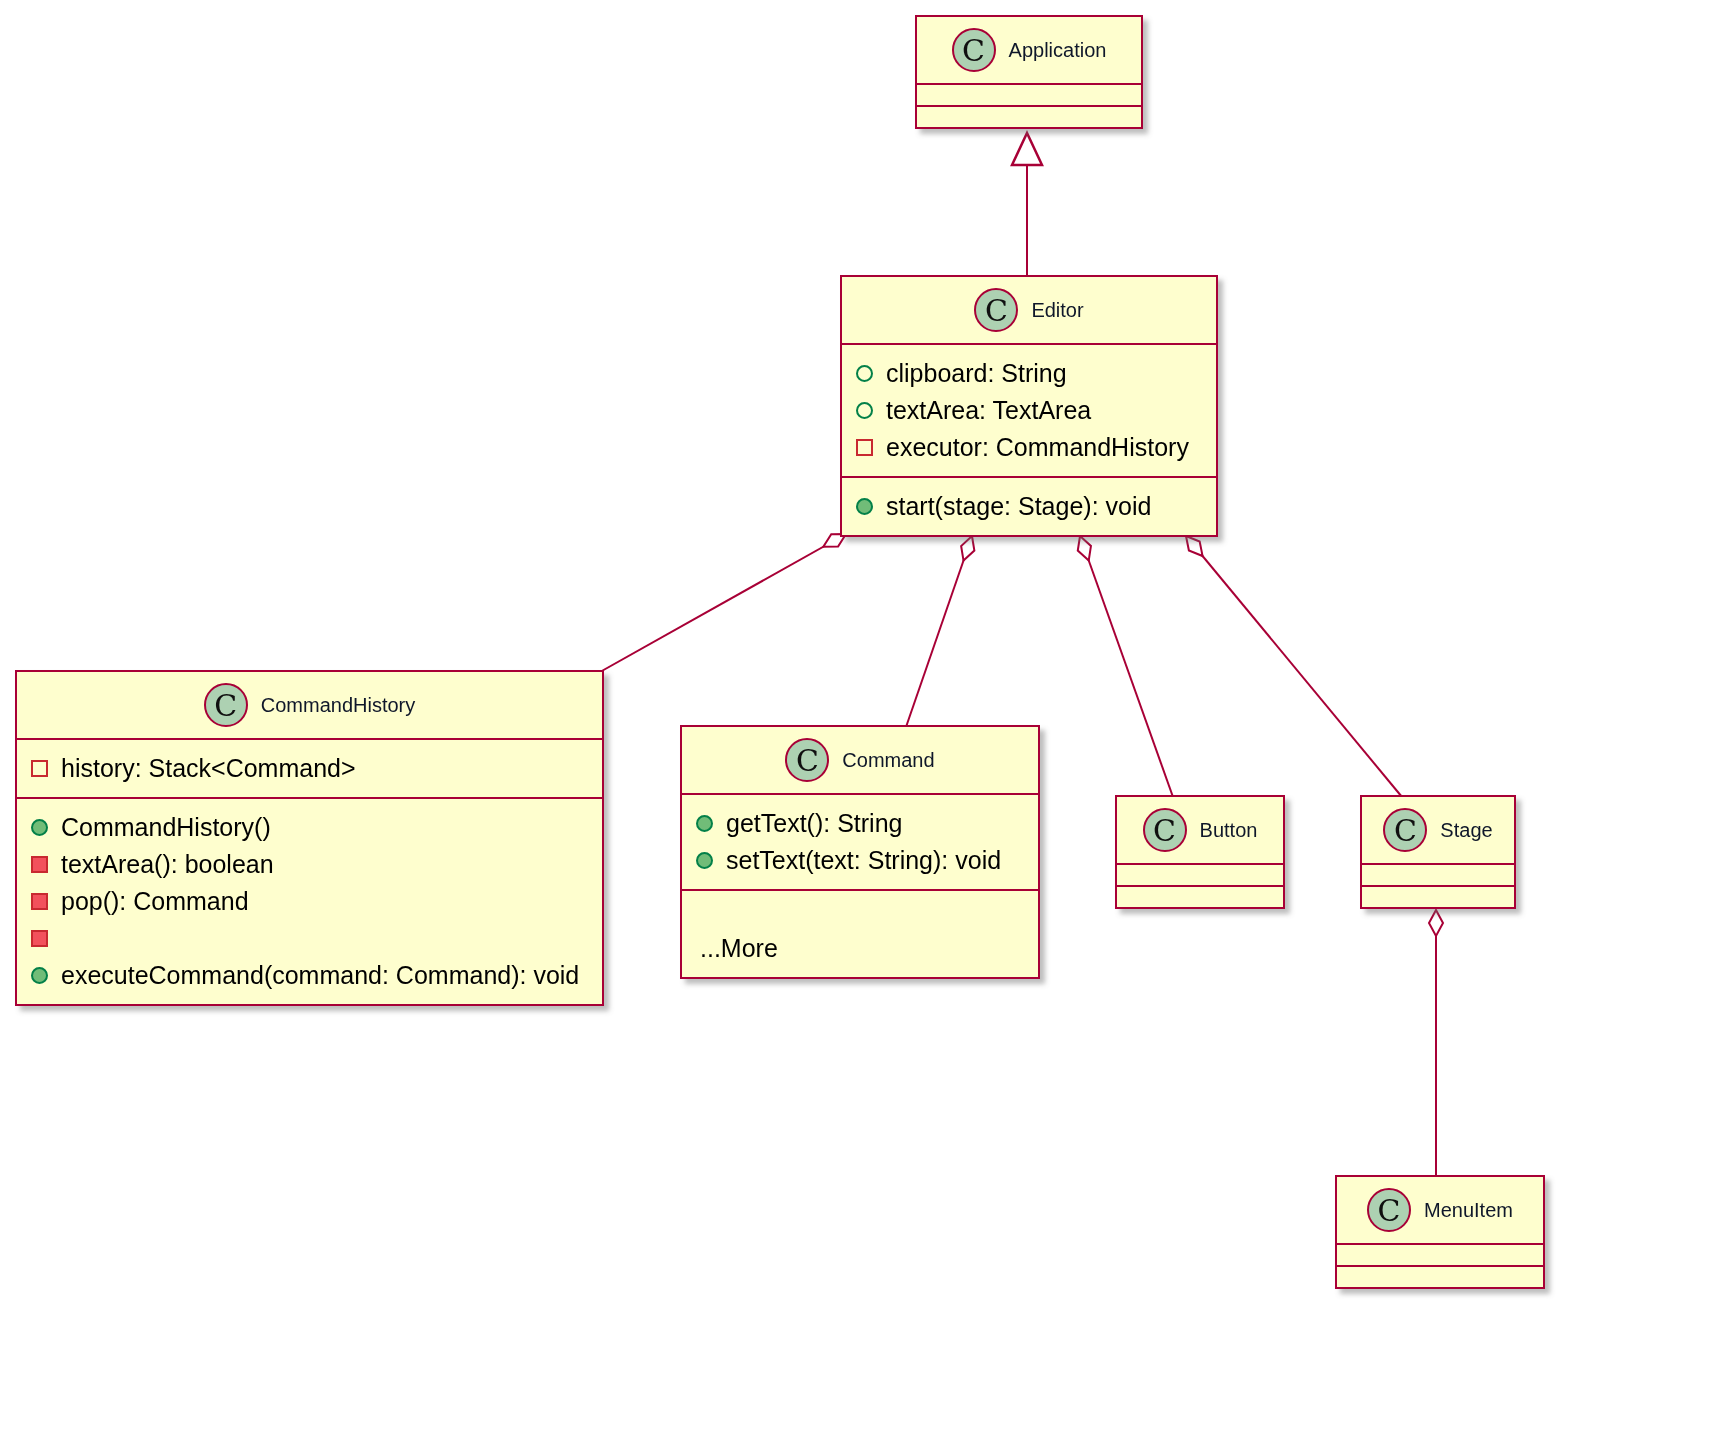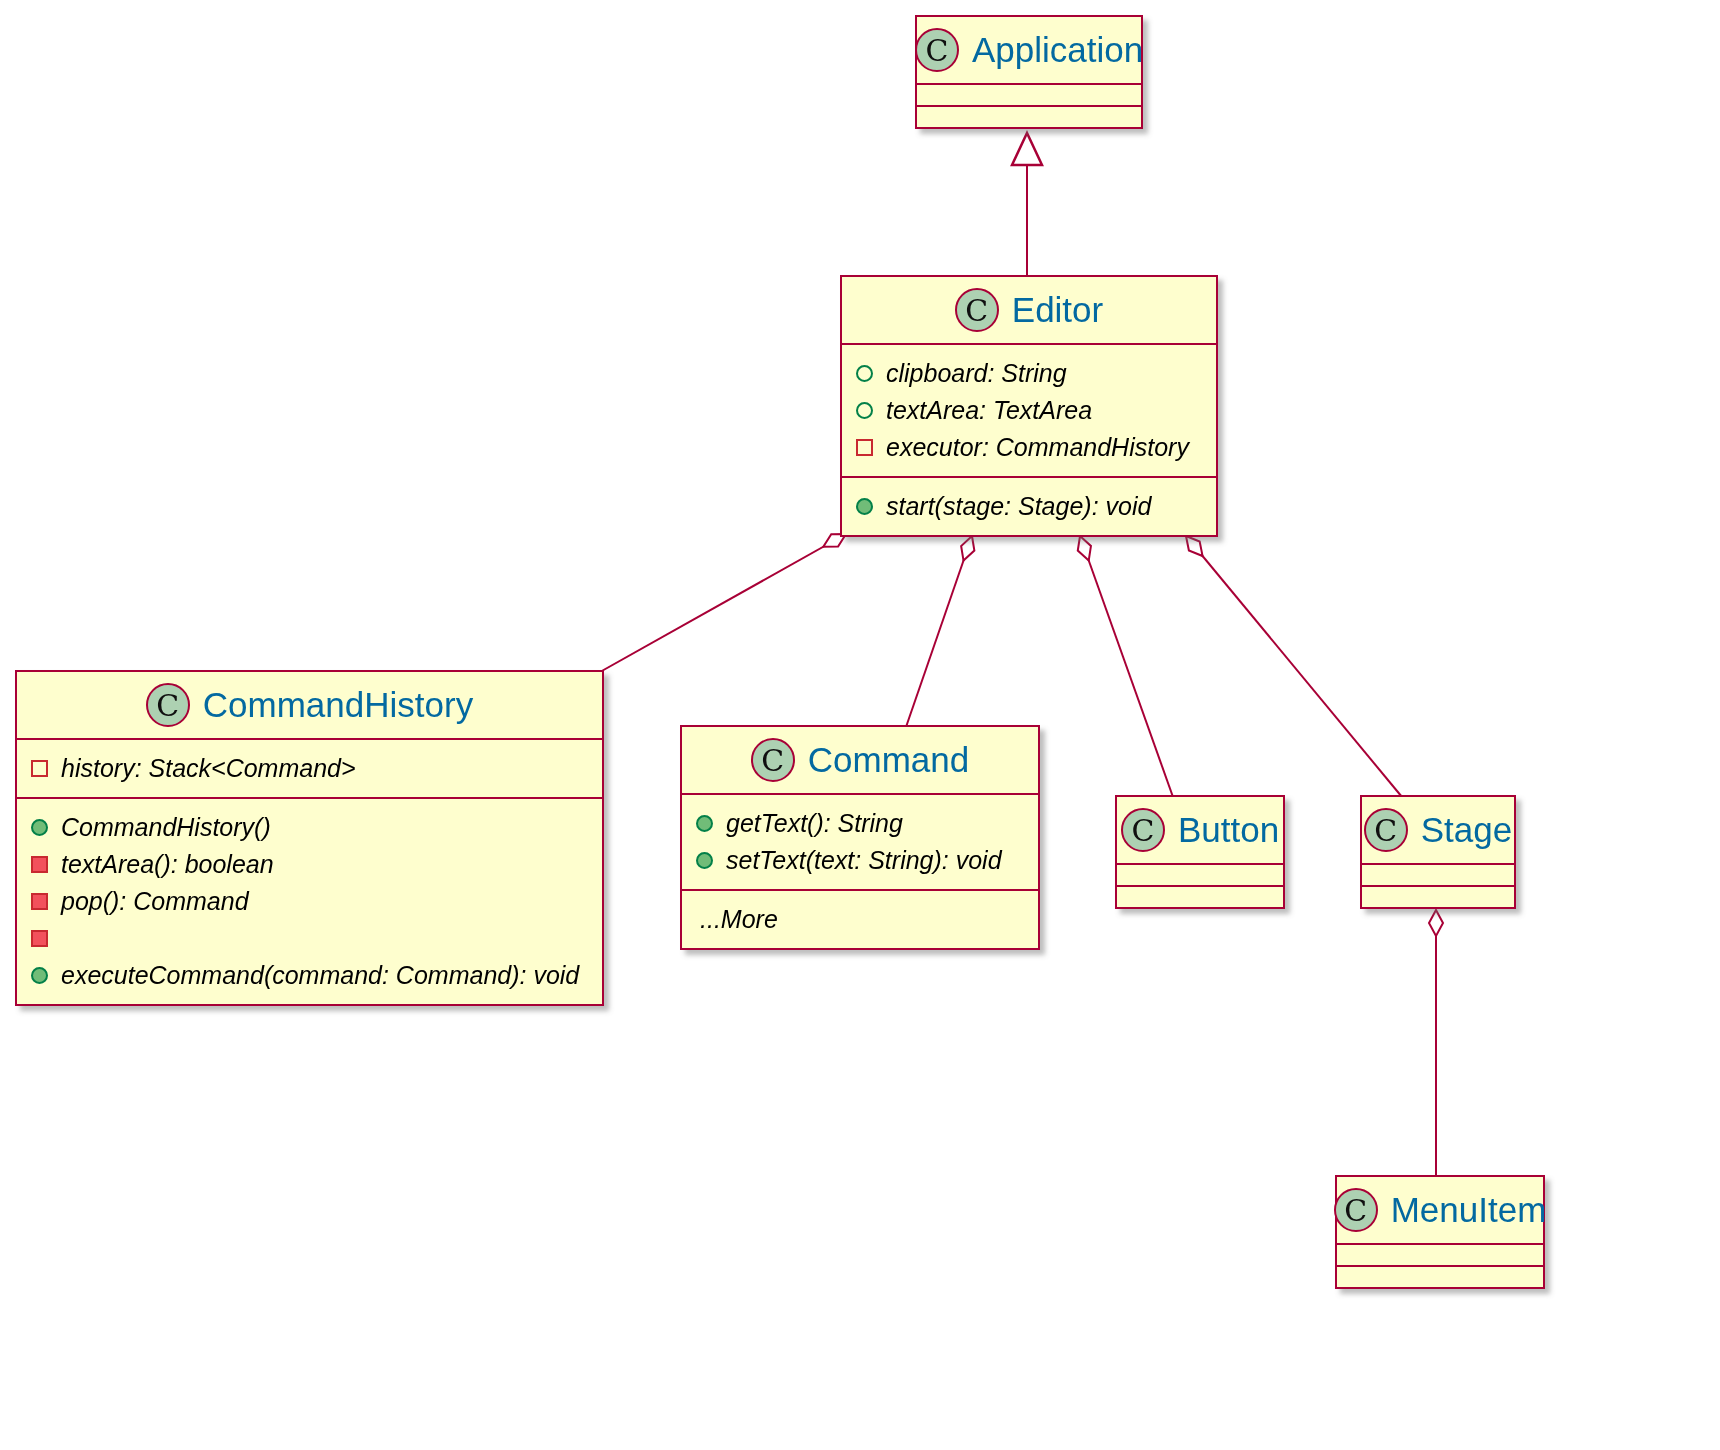--- a/index.html
+++ b/index.html
@@ -16,25 +16,25 @@
     display:flex; align-items:center; justify-content:center;
     gap:13px; height:66px; padding:0 14px;
   }
   .spot {
     width:44px; height:44px; border-radius:50%;
     background:#ADD1B2; border:2px solid #A80036;
     display:flex; align-items:center; justify-content:center;
     font-family:"DejaVu Serif", serif; font-size:30px; color:#101010;
     box-sizing:border-box; flex:0 0 44px;
   }
-  .cname { font-size:35px; color:#0369a1; white-space:nowrap; }
+  .cname { font-size:20px; color:#0f172a; white-space:nowrap; }
   .sec { border-top:2px solid #A80036; padding:10px 14px; }
   .sec.empty { height:20px; padding:0; }
-  .member { display:flex; align-items:center; gap:13px; height:37px; font-size:25px; white-space:nowrap;font-style:italic; }
-  .member.more { padding-left:4px; }
+  .member { display:flex; align-items:center; gap:13px; height:37px; font-size:25px; white-space:nowrap; }
+  .member.more { padding-left:4px;margin-top:29px; }
   .mi { width:17px; height:17px; flex:0 0 17px; box-sizing:border-box; }
   .mi.circle { border-radius:50%; }
   .mi.solid-green  { background:#71BC78; border:2px solid #038048; }
   .mi.hollow-green { background:transparent; border:2px solid #038048; }
   .mi.solid-red    { background:#F2515C; border:2px solid #C82930; }
   .mi.hollow-red   { background:transparent; border:2px solid #C82930; }
   .mtext { color:#000; }
 </style>
 </head>
 <body>

